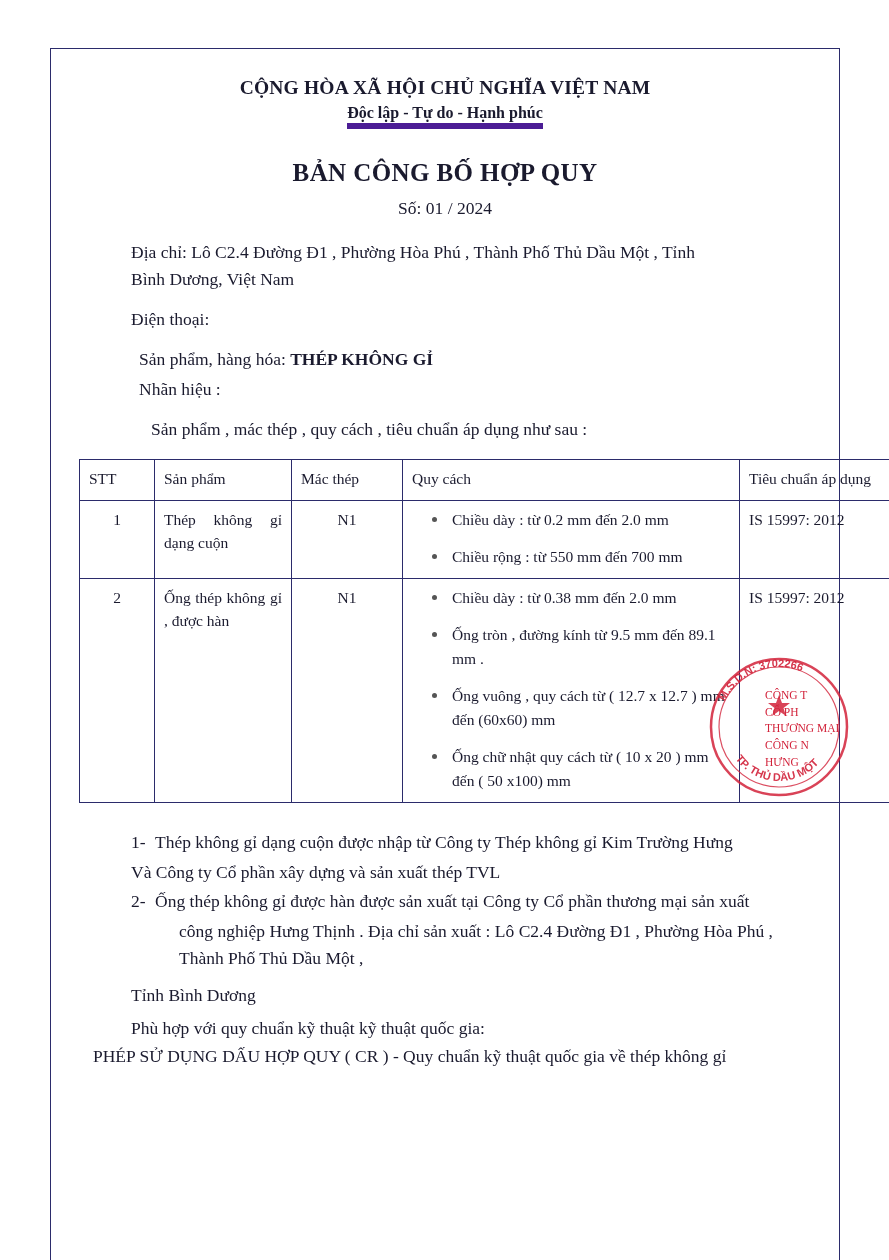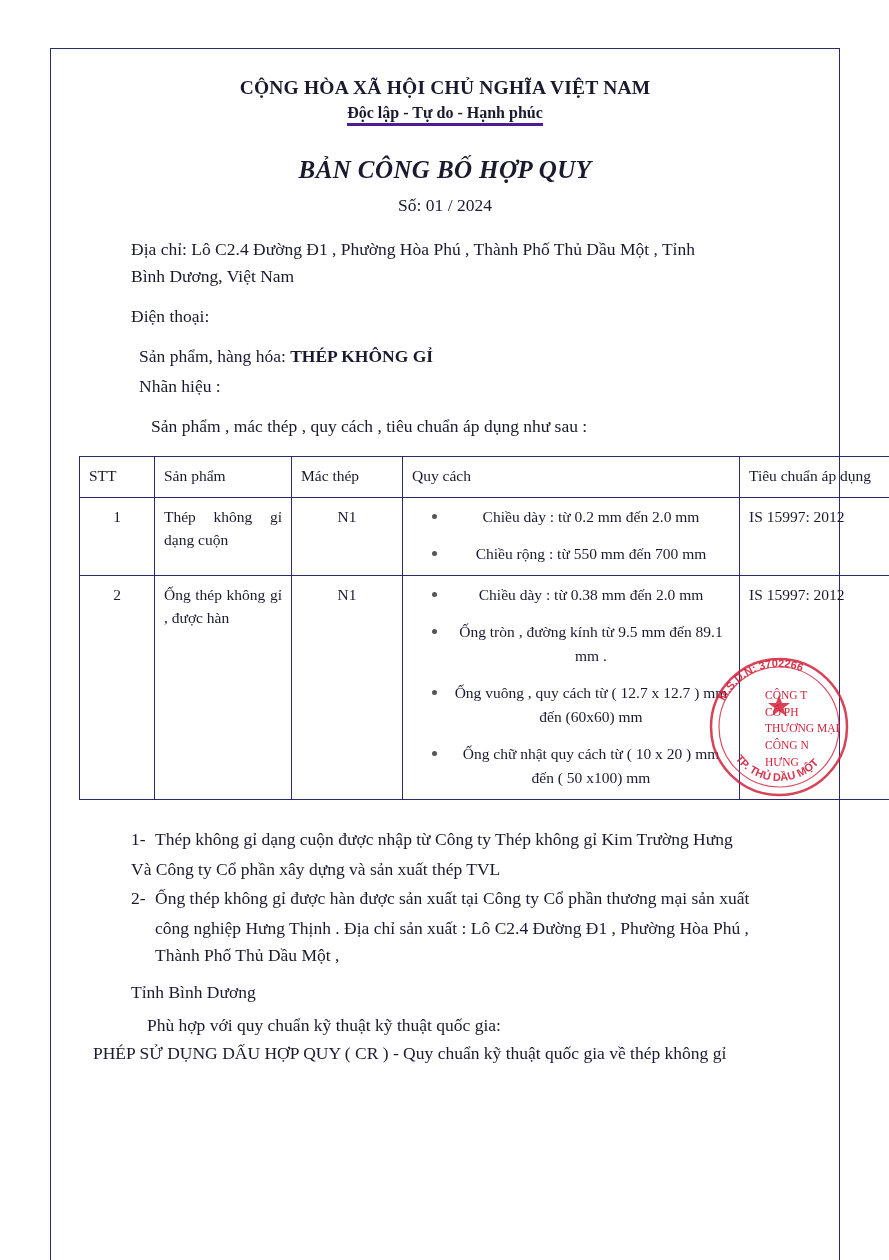--- a/index.html
+++ b/index.html
@@ -32,29 +32,28 @@
     font-weight: bold;
     font-size: 19.5px;
     letter-spacing: 0.2px;
     margin-top: 6px;
   }
   .national-sub {
     font-weight: bold;
     font-size: 16px;
     margin-top: 5px;
     display: inline-block;
-    border-bottom: 3px solid #4c1d95;
+    border-bottom: 6px solid #4c1d95;
     padding-bottom: 1px;
   }
   .doc-title {
     font-weight: bold;
     font-size: 25px;
     letter-spacing: 0.4px;
     margin-top: 30px;
-    font-style: italic;
   }
   .doc-number {
     font-size: 17.5px;
     margin-top: 11px;
   }
   .body-block {
     margin-top: 20px;
     font-size: 17.5px;
     line-height: 1.55;
   }
@@ -88,21 +87,20 @@
   ul.bullets {
     margin: 0;
     padding-left: 18px;
     list-style: none;
   }
   ul.bullets li {
     position: relative;
     padding-left: 22px;
     margin-bottom: 13px;
     line-height: 1.55;
-    text-align: center;
   }
   ul.bullets li:last-child { margin-bottom: 2px; }
   ul.bullets li::before {
     content: "";
     position: absolute;
     left: 2px;
     top: 9px;
     width: 5px;
     height: 5px;
     background: #555;
@@ -115,23 +113,23 @@
     line-height: 1.52;
   }
   .note-item {
     display: flex;
     margin-left: 52px;
     margin-bottom: 3px;
   }
   .note-num { width: 24px; flex: 0 0 24px; }
   .note-text { flex: 1; }
   .note-cont { margin-left: 52px; }
-  .note-cont2 { margin-left: 76px; }
+  .note-cont2 { margin-left: 100px; }
   .tail { margin-top: 11px; margin-left: 52px; }
-  .tail2 { margin-top: 6px; margin-left: 68px; }
+  .tail2 { margin-top: 6px; margin-left: 52px; }
   .tail3 { margin-top: 5px; margin-left: 52px; text-align: justify; }
   .tail4 { margin-top: 2px; margin-left: 14px; }
   
   .stamp {
     position: absolute;
     right: -18px;
     top: 600px;
     width: 156px;
     height: 156px;
     pointer-events: none;

